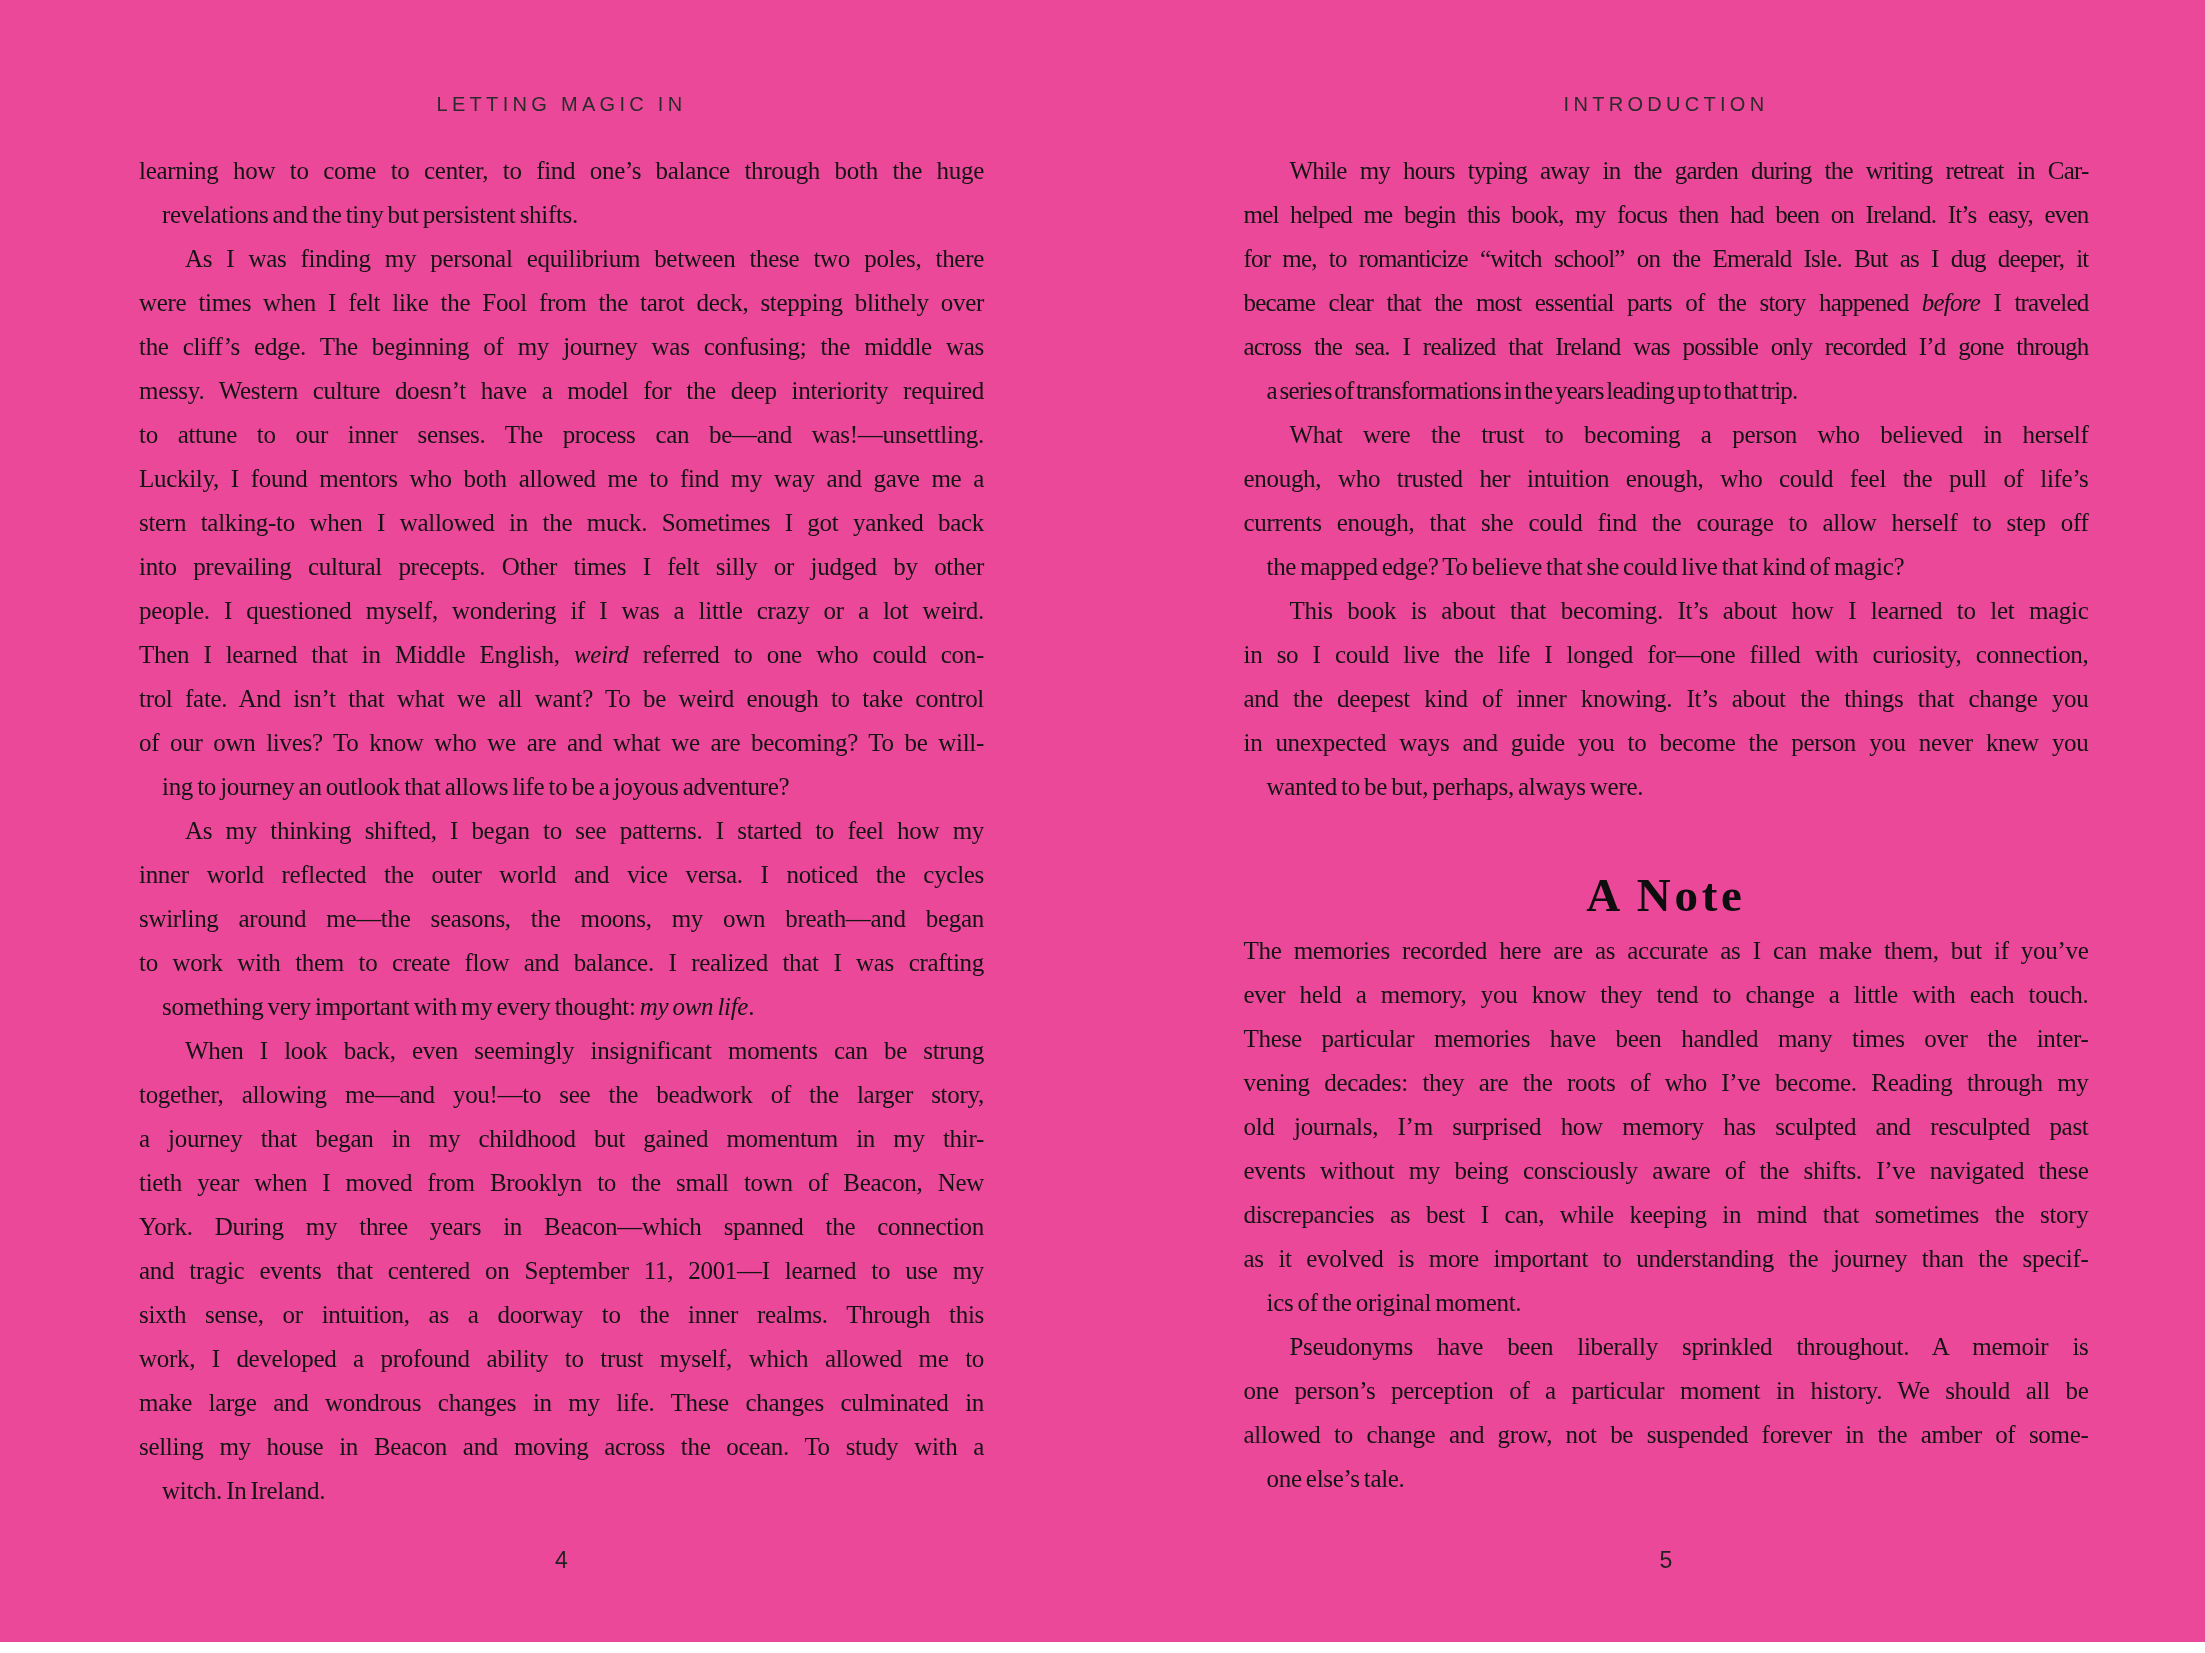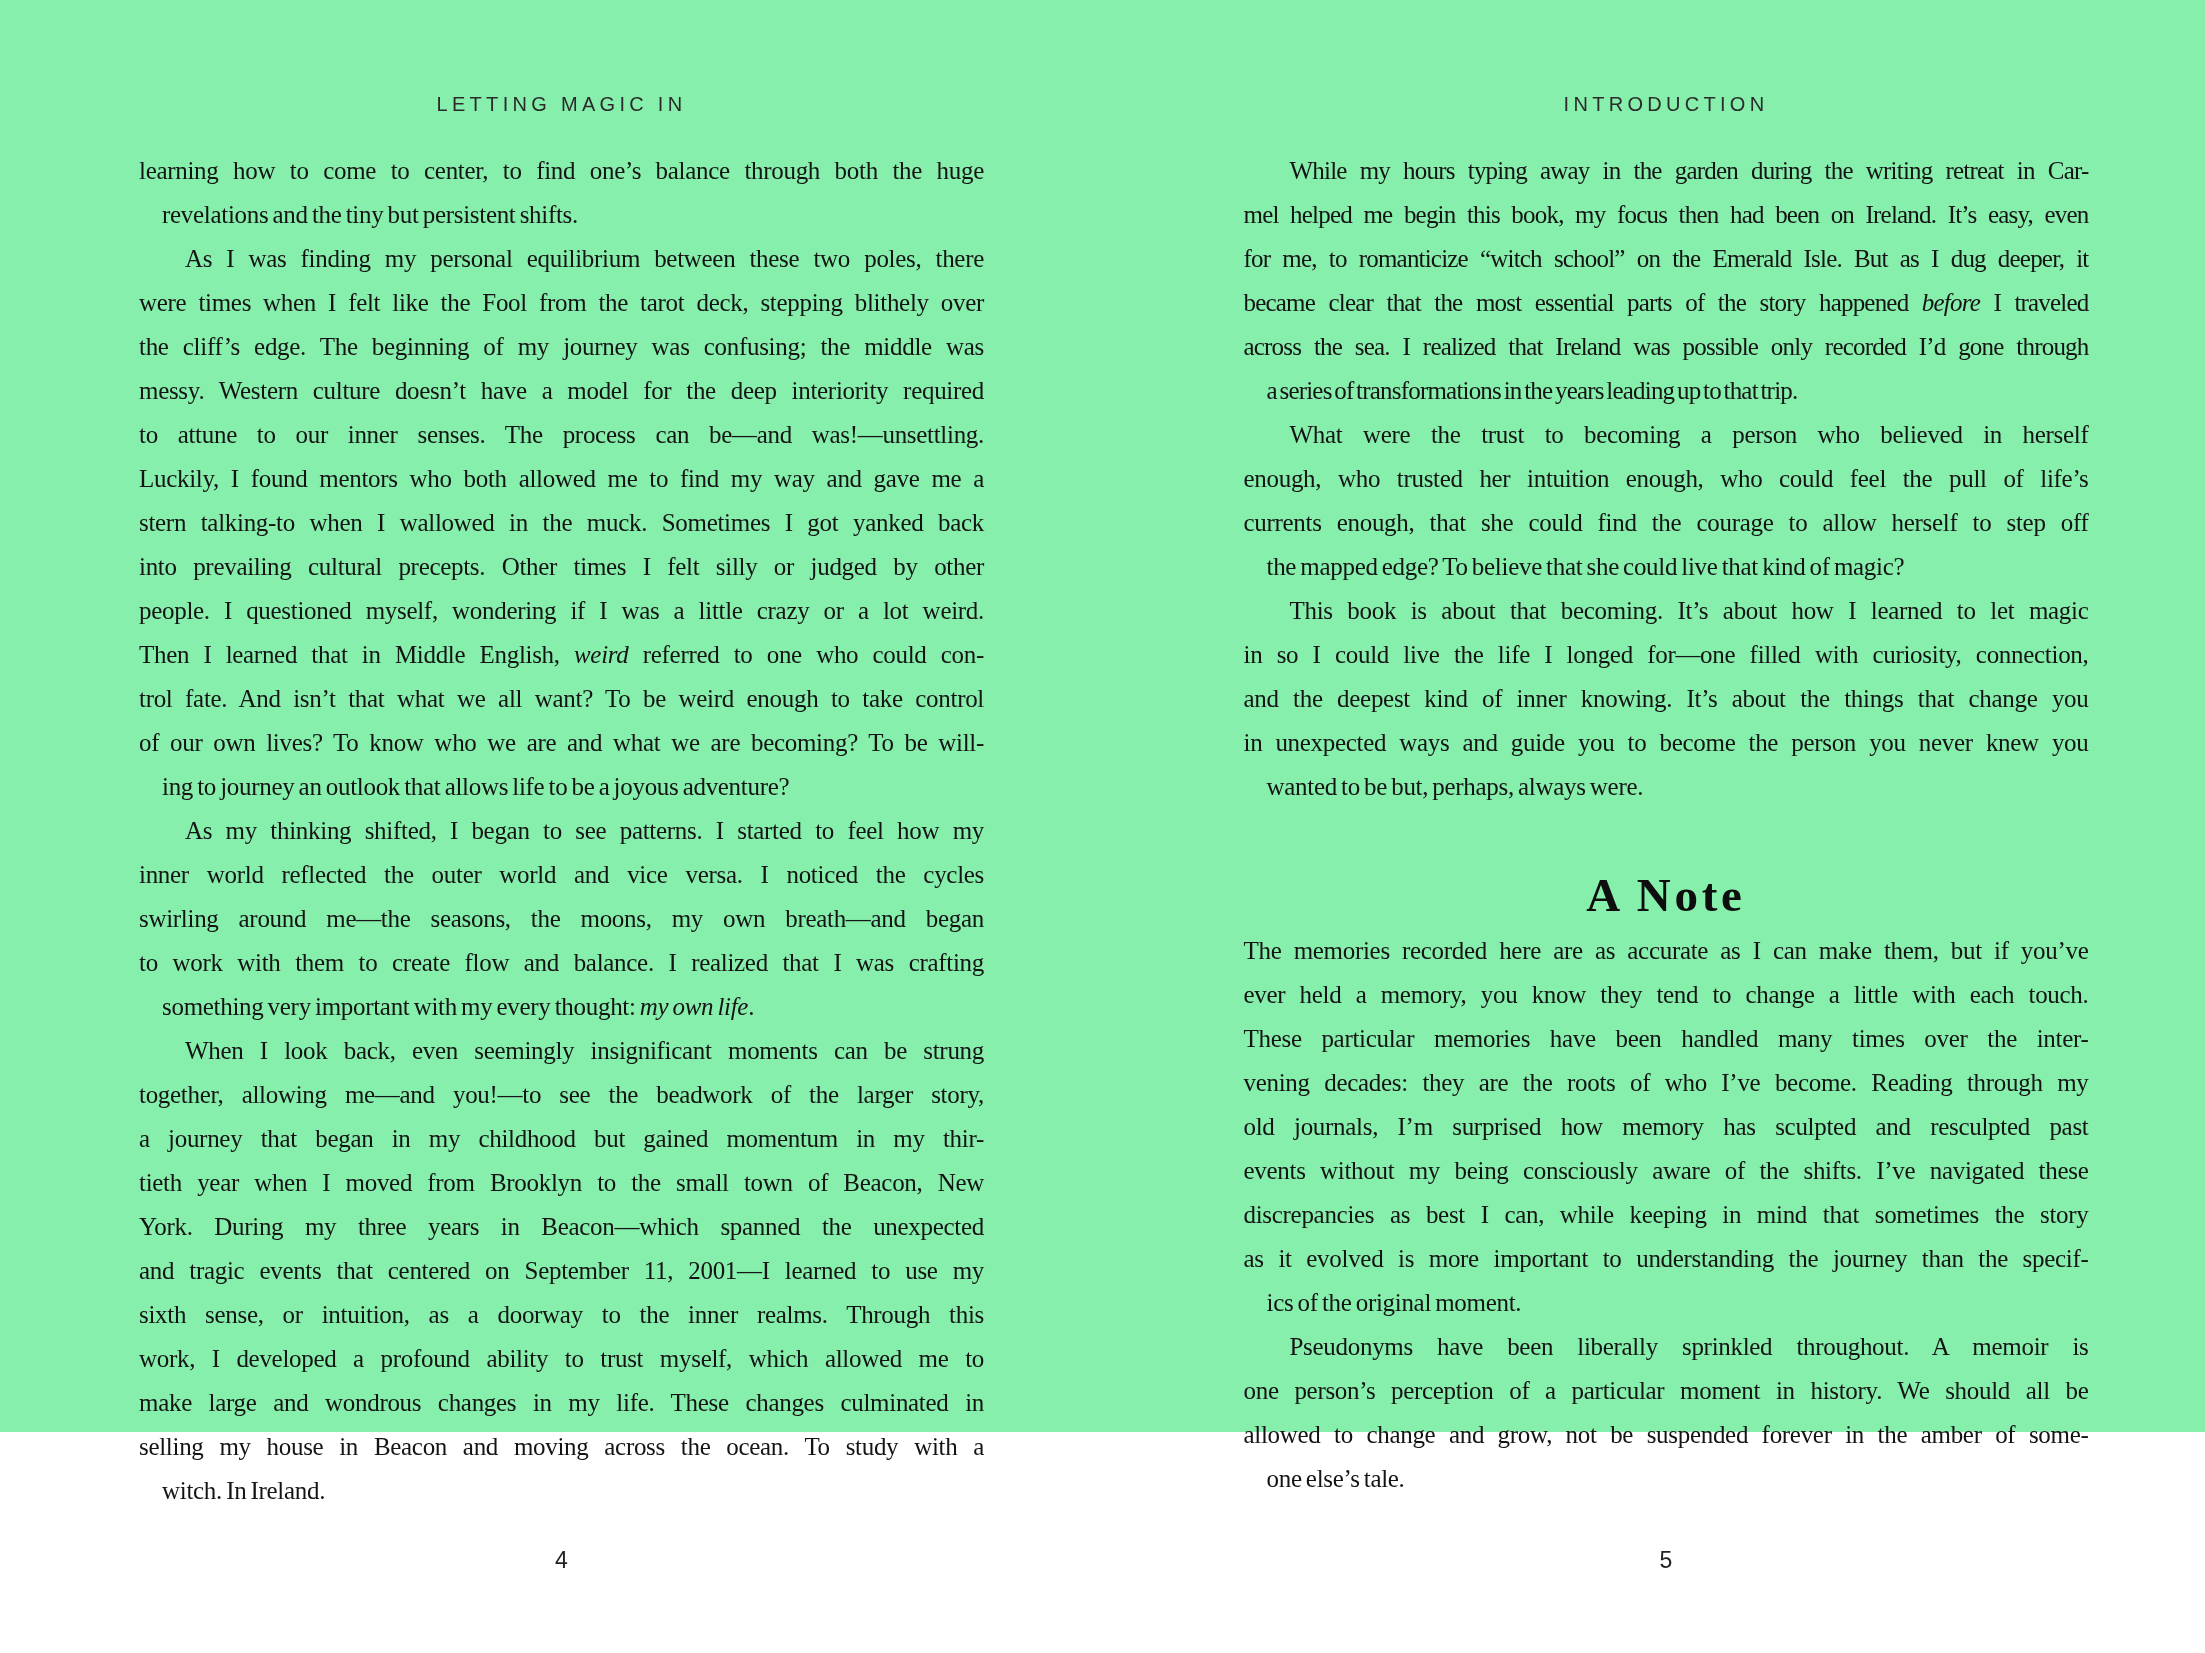--- a/index.html
+++ b/index.html
@@ -10,22 +10,22 @@
     color: #161616;
     overflow: hidden;
   }
   .spread {
     position: relative;
     width: 2205px; height: 1654px;
     display: flex;
   }
   .page {
     position: relative;
-    width: 1103px; height: 1432px;
-    background: #86efac;
+    width: 1103px; height: 1642px;
+    background: #ec4899;
   }
   .page--left  { --col-left: 139px; }
   .page--right { --col-left: 141px; }
 
   .running-head {
     position: absolute;
     top: 93px;
     left: var(--col-left);
     width: 845px;
     text-align: center;
@@ -113,21 +113,21 @@
           <div class="line"><span>inner world reflected the outer world and vice versa. I noticed the cycles</span></div>
           <div class="line"><span>swirling around me—the seasons, the moons, my own breath—and began</span></div>
           <div class="line"><span>to work with them to create flow and balance. I realized that I was crafting</span></div>
           <div class="line last"><span>something very important with my every thought: </span><em>my own life</em><span>.</span></div>
         </div>
         <div class="para">
           <div class="line indent"><span>When I look back, even seemingly insignificant moments can be strung</span></div>
           <div class="line"><span>together, allowing me—and you!—to see the beadwork of the larger story,</span></div>
           <div class="line"><span>a journey that began in my childhood but gained momentum in my thir-</span></div>
           <div class="line"><span>tieth year when I moved from Brooklyn to the small town of Beacon, New</span></div>
-          <div class="line"><span>York. During my three years in Beacon—which spanned the unexpected</span></div>
+          <div class="line"><span>York. During my three years in Beacon—which spanned the connection</span></div>
           <div class="line"><span>and tragic events that centered on September 11, 2001—I learned to use my</span></div>
           <div class="line"><span>sixth sense, or intuition, as a doorway to the inner realms. Through this</span></div>
           <div class="line"><span>work, I developed a profound ability to trust myself, which allowed me to</span></div>
           <div class="line"><span>make large and wondrous changes in my life. These changes culminated in</span></div>
           <div class="line"><span>selling my house in Beacon and moving across the ocean. To study with a</span></div>
           <div class="line last"><span>witch. In Ireland.</span></div>
         </div>
       </div>
     <div class="folio">4</div>
   </section>

